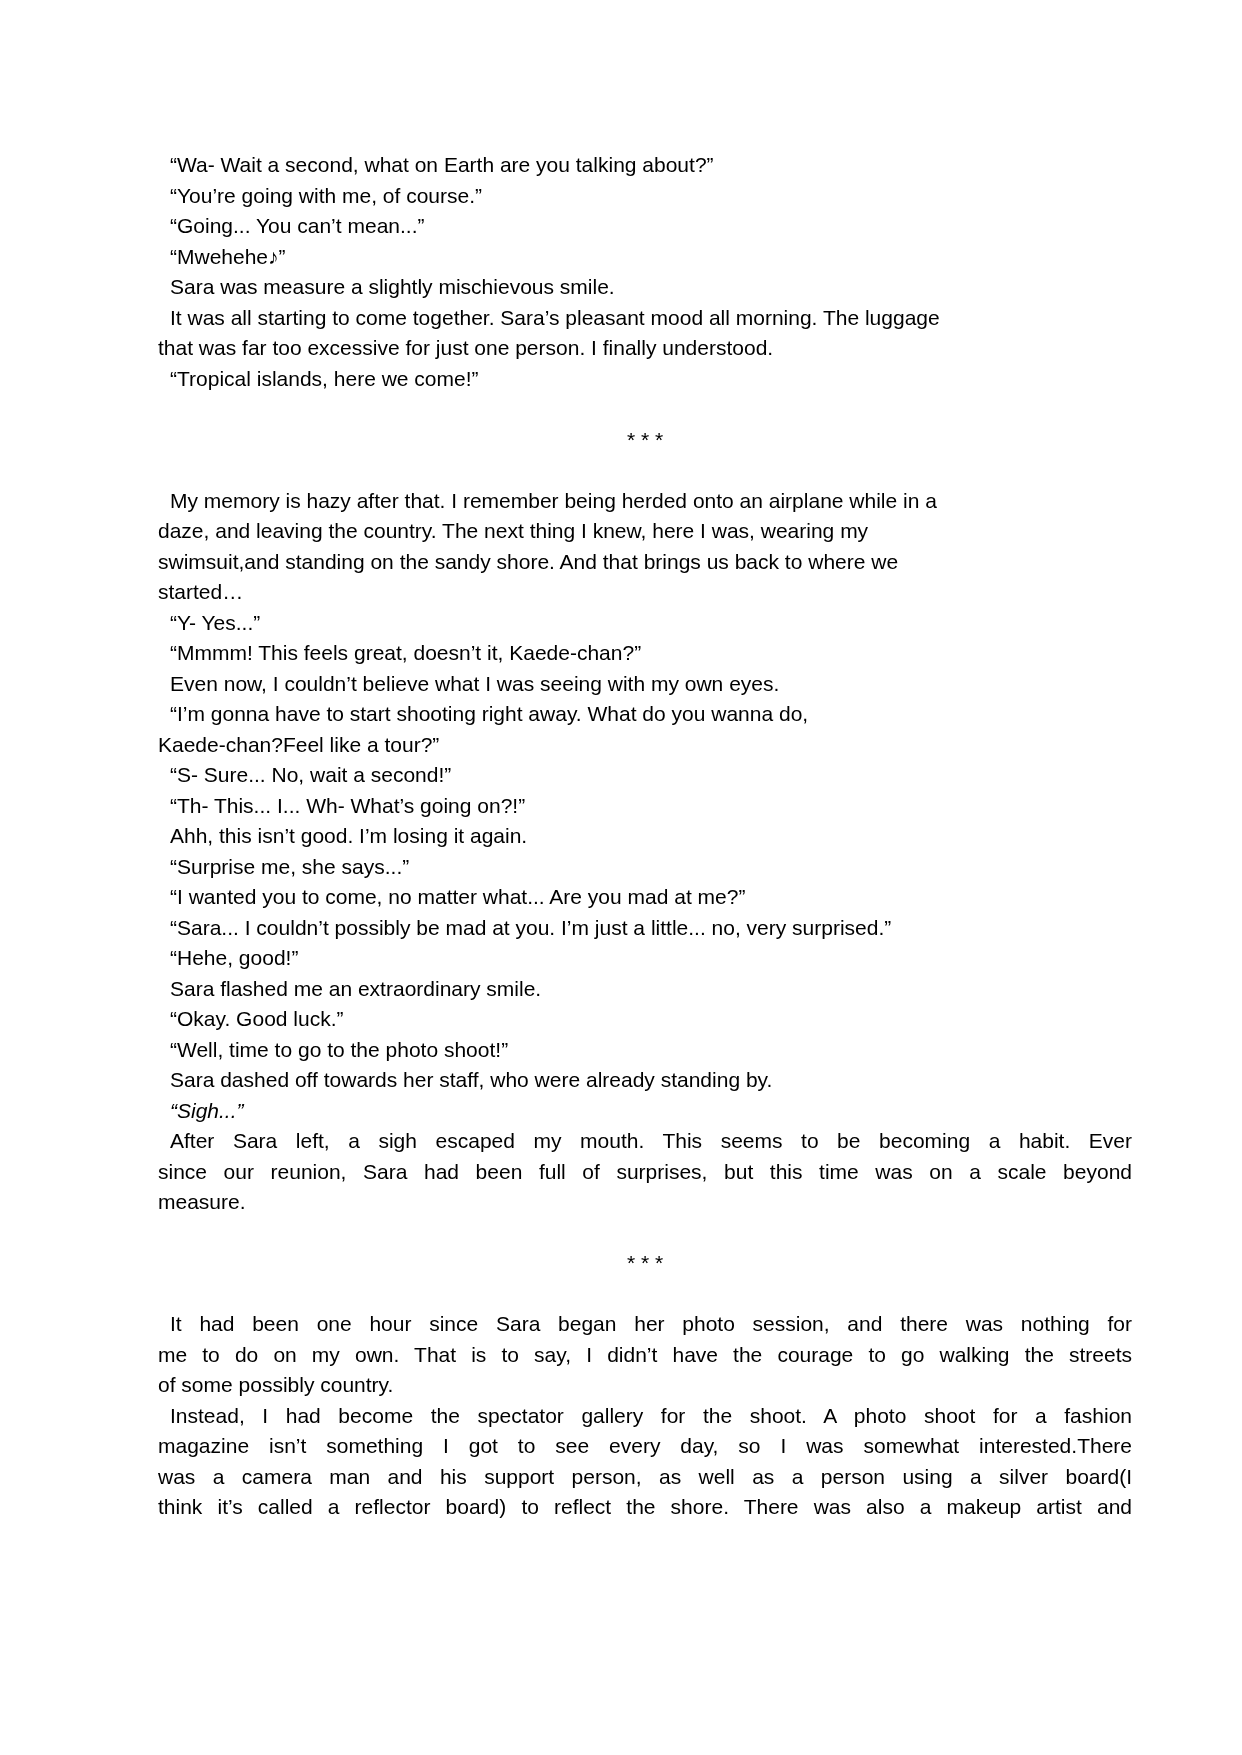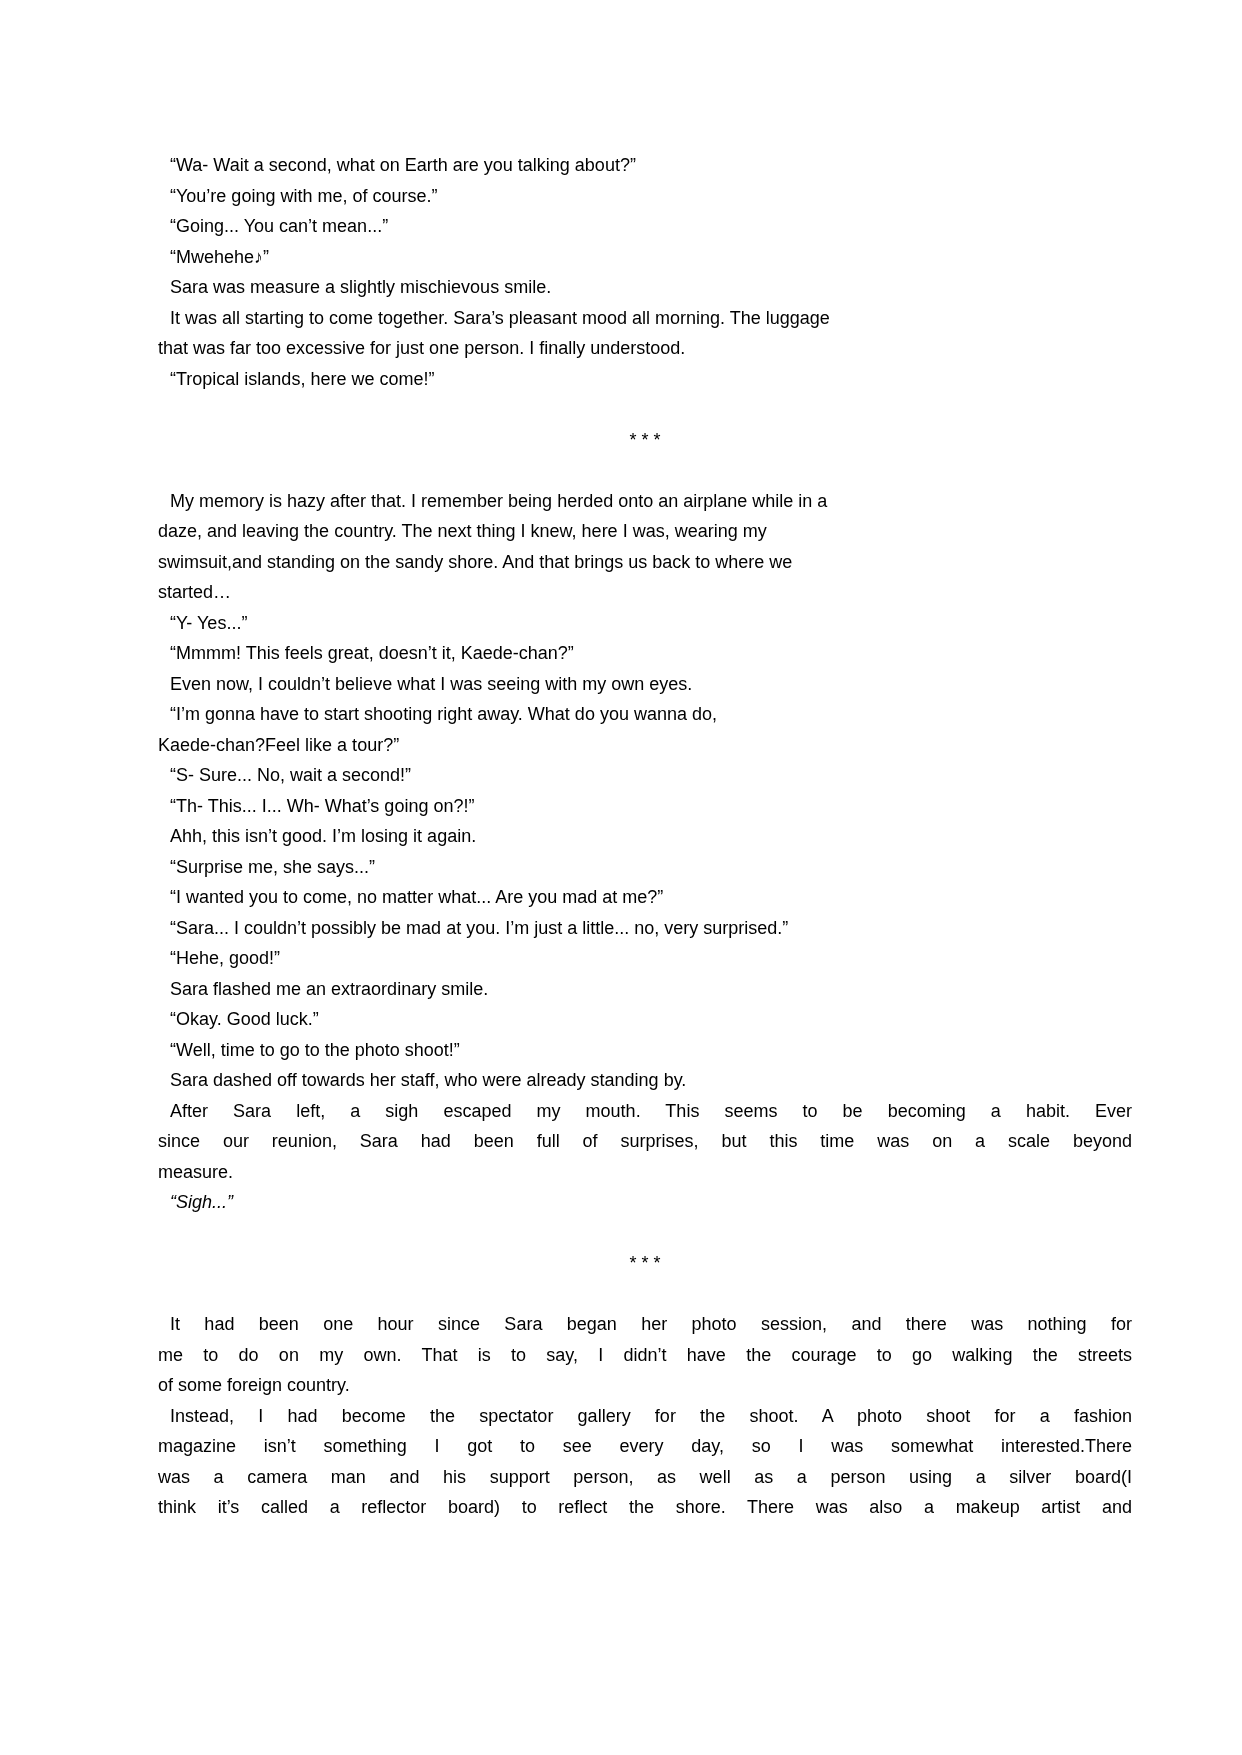--- a/index.html
+++ b/index.html
@@ -12,21 +12,21 @@
     height: 1755px;
     overflow: hidden;
   }
   .page {
     box-sizing: border-box;
     width: 1242px;
     height: 1755px;
     padding: 150px 110px 0 158px;
     background: #ffffff;
     font-family: "Liberation Sans", sans-serif;
-    font-size: 18px;
+    font-size: 21px;
     line-height: 30.5px;
     color: #000000;
   }
   .para {
     margin: 0;
     text-indent: 12px;
     white-space: pre;       
   }
   .sep {
     margin: 30.5px 0;       
@@ -79,34 +79,34 @@
   <p class="para">“Th- This... I... Wh- What’s going on?!”</p>
   <p class="para">Ahh, this isn’t good. I’m losing it again.</p>
   <p class="para">“Surprise me, she says...”</p>
   <p class="para">“I wanted you to come, no matter what... Are you mad at me?”</p>
   <p class="para">“Sara... I couldn’t possibly be mad at you. I’m just a little... no, very surprised.”</p>
   <p class="para">“Hehe, good!”</p>
   <p class="para">Sara flashed me an extraordinary smile.</p>
   <p class="para">“Okay. Good luck.”</p>
   <p class="para">“Well, time to go to the photo shoot!”</p>
   <p class="para">Sara dashed off towards her staff, who were already standing by.</p>
+  <p class="para italic">“Sigh...”</p>
+
   <p class="para jpara">
     <span class="jline ind">After Sara left, a sigh escaped my mouth. This seems to be becoming a habit. Ever</span>
     <span class="jline">since our reunion, Sara had been full of surprises, but this time was on a scale beyond</span>
     <span class="lline">measure.</span>
   </p>
 
-  <p class="para italic">“Sigh...”</p>
-
   <p class="para sep">* * *</p>
 
   <p class="para jpara">
     <span class="jline ind">It had been one hour since Sara began her photo session, and there was nothing for</span>
     <span class="jline">me to do on my own. That is to say, I didn’t have the courage to go walking the streets</span>
-    <span class="lline">of some foreign country.</span>
+    <span class="lline">of some possibly country.</span>
   </p>
 
   <p class="para jpara">
     <span class="jline ind">Instead, I had become the spectator gallery for the shoot. A photo shoot for a fashion</span>
     <span class="jline">magazine isn’t something I got to see every day, so I was somewhat interested.There</span>
     <span class="jline">was a camera man and his support person, as well as a person using a silver board(I</span>
     <span class="jline">think it’s called a reflector board) to reflect the shore. There was also a makeup artist and</span>
   </p>
 
 </div>

